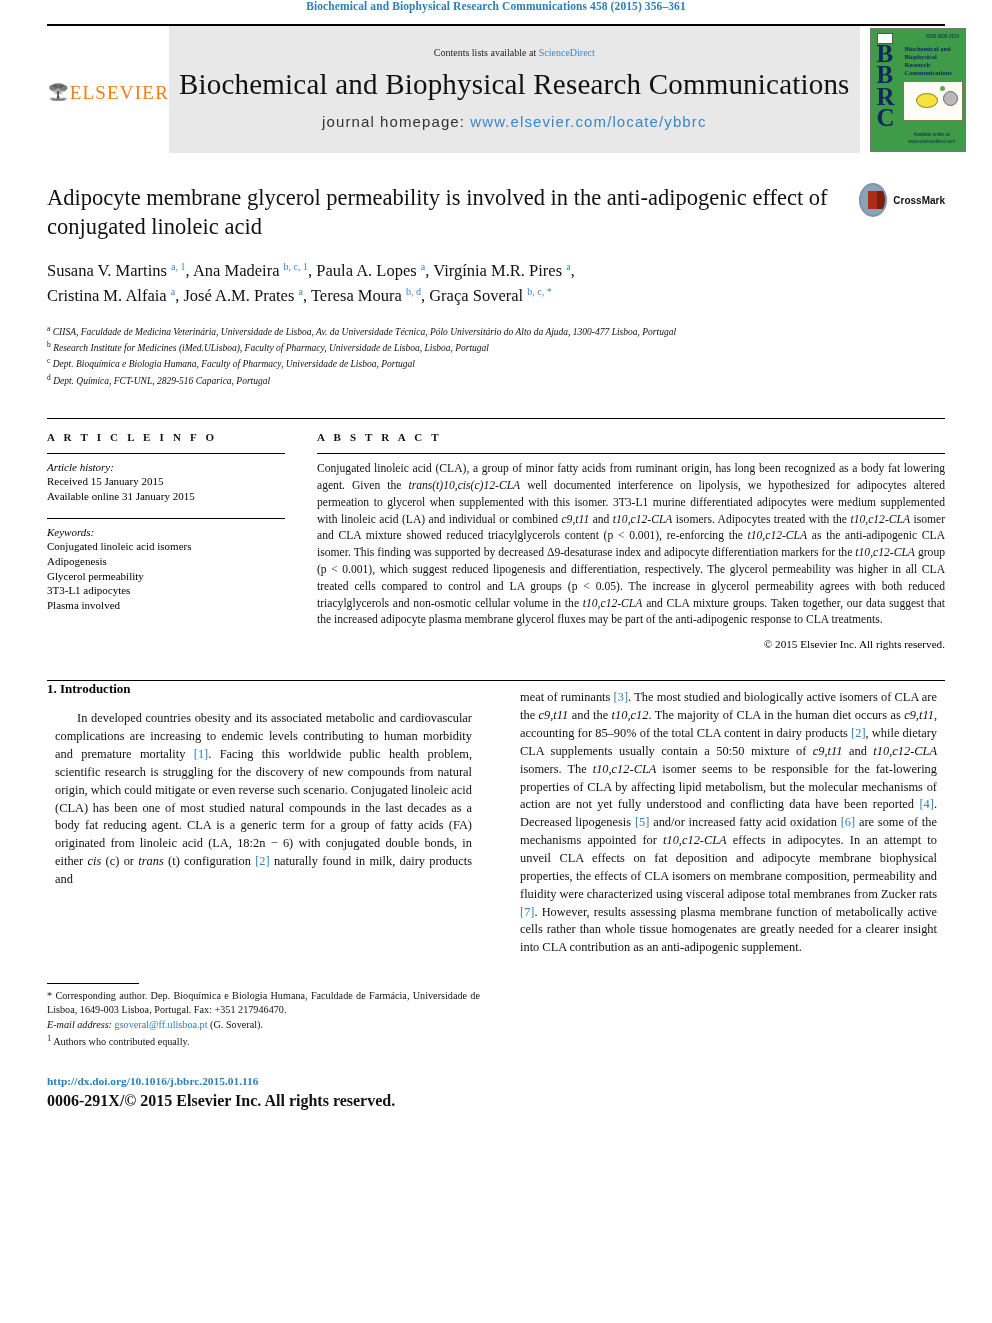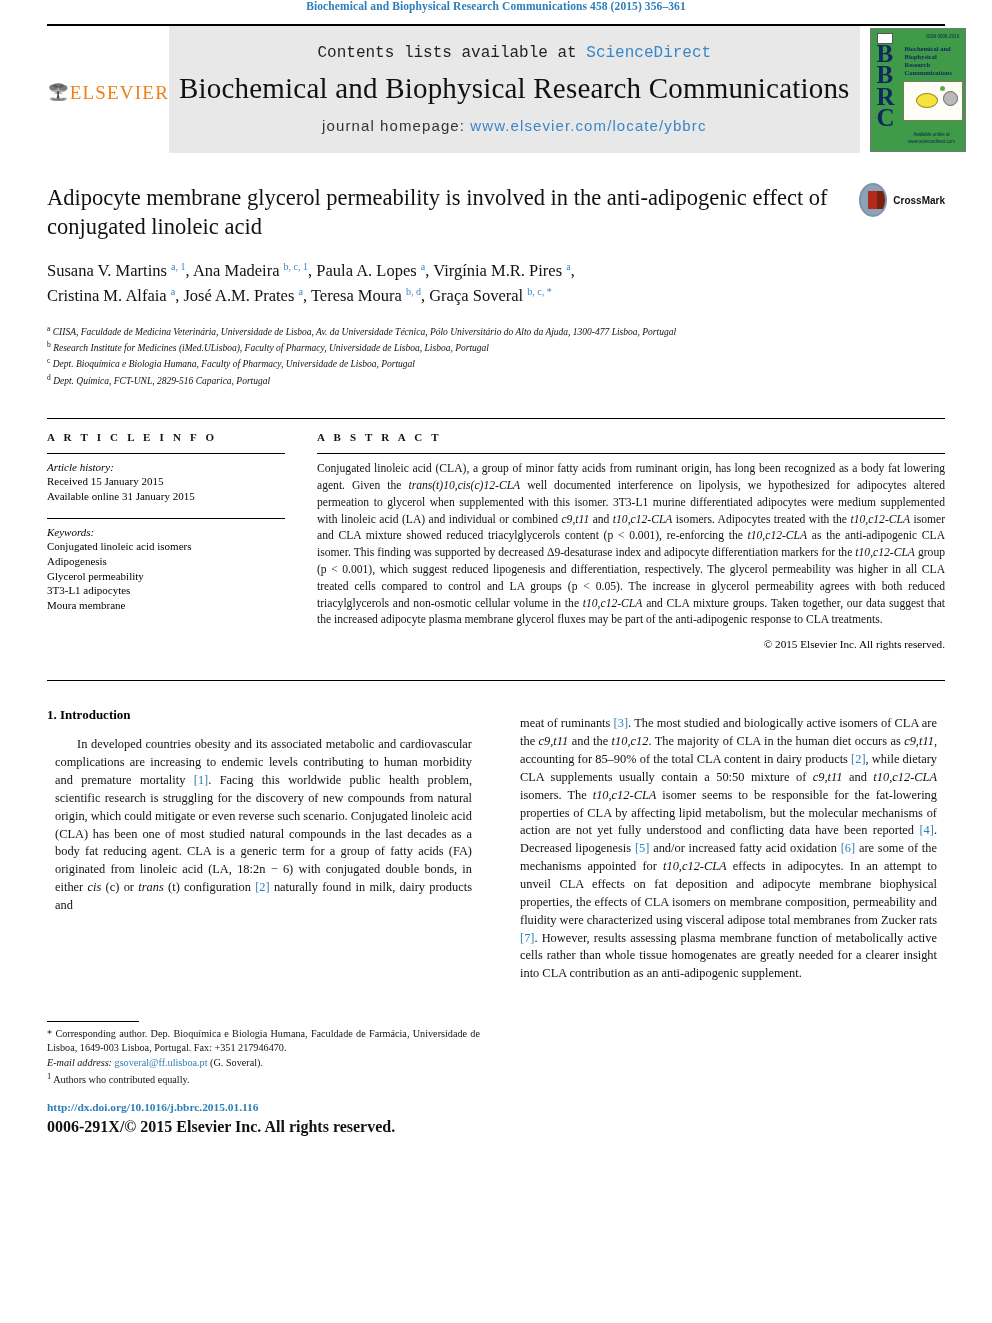--- a/index.html
+++ b/index.html
@@ -62,22 +62,22 @@
     flex: 1 1 auto;
     background: #e8e8e8;
     display: flex;
     flex-direction: column;
     align-items: center;
     justify-content: center;
     padding: 6px 10px 8px;
     box-sizing: border-box;
   }
   .contents-line {
-    font-family: Liberation Mono, monospace;
-    font-size: 16px;
+    font-family: Liberation Serif, serif;
+    font-size: 10px;
     color: #222;
     margin-bottom: 10px;
   }
   .contents-line .sd { color: #3a86c8; }
   .journal-title {
     font-family: "Liberation Serif", serif;
     font-size: 29px;
     color: #111;
     letter-spacing: .2px;
     margin-bottom: 12px;
@@ -292,21 +292,20 @@
   .copyright {
     text-align: right;
     font-size: 11.2px;
     margin-top: 9px;
   }
 
   
   .body-wrap {
     margin-top: 30px;
     border-top: 1.2px solid #000;
-    padding-top: 26px;
     display: flex;
     gap: 32px;
     position: relative;
   }
   .bcol { width: 433px; flex: 0 0 433px; position: relative; }
   .intro-head {
     font-size: 13px;
     font-weight: bold;
     margin: 0 0 13px 0;
   }
@@ -335,21 +334,21 @@
     margin-bottom: 5px;
   }
   .fn {
     font-size: 10.2px;
     line-height: 1.42;
     text-align: justify;
     color: #111;
   }
   .fn i { font-style: italic; }
   .fn .mail { color: #2c7fb8; }
-  .doi-block { margin-top: 12px; }
+  .doi-block { margin-top: 24px; }
   .doi-link {
     color: #2c7fb8;
     font-size: 11.4px;
     font-weight: bold;
     display: block;
     line-height: 1.35;
   }
   .issn {
     font-size: 16px;
     font-weight: bold;
@@ -433,21 +432,21 @@
       <div class="hist-label">Article history:</div>
       <div class="hist-line">Received 15 January 2015</div>
       <div class="hist-line">Available online 31 January 2015</div>
       <div class="kw-block">
         <div class="rule"></div>
         <div class="kw-label">Keywords:</div>
         <div class="kw-line">Conjugated linoleic acid isomers</div>
         <div class="kw-line">Adipogenesis</div>
         <div class="kw-line">Glycerol permeability</div>
         <div class="kw-line">3T3-L1 adipocytes</div>
-        <div class="kw-line">Moura membrane</div>
+        <div class="kw-line">Plasma involved</div>
       </div>
     </div>
 
     <div class="col-abs">
       <div class="sec-head">A B S T R A C T</div>
       <div class="rule"></div>
       <div class="abstract-body" id="abs-text">Conjugated linoleic acid (CLA), a group of minor fatty acids from ruminant origin, has long been recognized as a body fat lowering agent. Given the <i>trans(t)10,cis(c)12-CLA</i> well documented interference on lipolysis, we hypothesized for adipocytes altered permeation to glycerol when supplemented with this isomer. 3T3-L1 murine differentiated adipocytes were medium supplemented with linoleic acid (LA) and individual or combined <i>c9,t11</i> and <i>t10,c12-CLA</i> isomers. Adipocytes treated with the <i>t10,c12-CLA</i> isomer and CLA mixture showed reduced triacylglycerols content (p &lt; 0.001), re-enforcing the <i>t10,c12-CLA</i> as the anti-adipogenic CLA isomer. This finding was supported by decreased Δ9-desaturase index and adipocyte differentiation markers for the <i>t10,c12-CLA</i> group (p &lt; 0.001), which suggest reduced lipogenesis and differentiation, respectively. The glycerol permeability was higher in all CLA treated cells compared to control and LA groups (p &lt; 0.05). The increase in glycerol permeability agrees with both reduced triacylglycerols and non-osmotic cellular volume in the <i>t10,c12-CLA</i> and CLA mixture groups. Taken together, our data suggest that the increased adipocyte plasma membrane glycerol fluxes may be part of the anti-adipogenic response to CLA treatments.</div>
       <div class="copyright">© 2015 Elsevier Inc. All rights reserved.</div>
     </div>
   </div>

